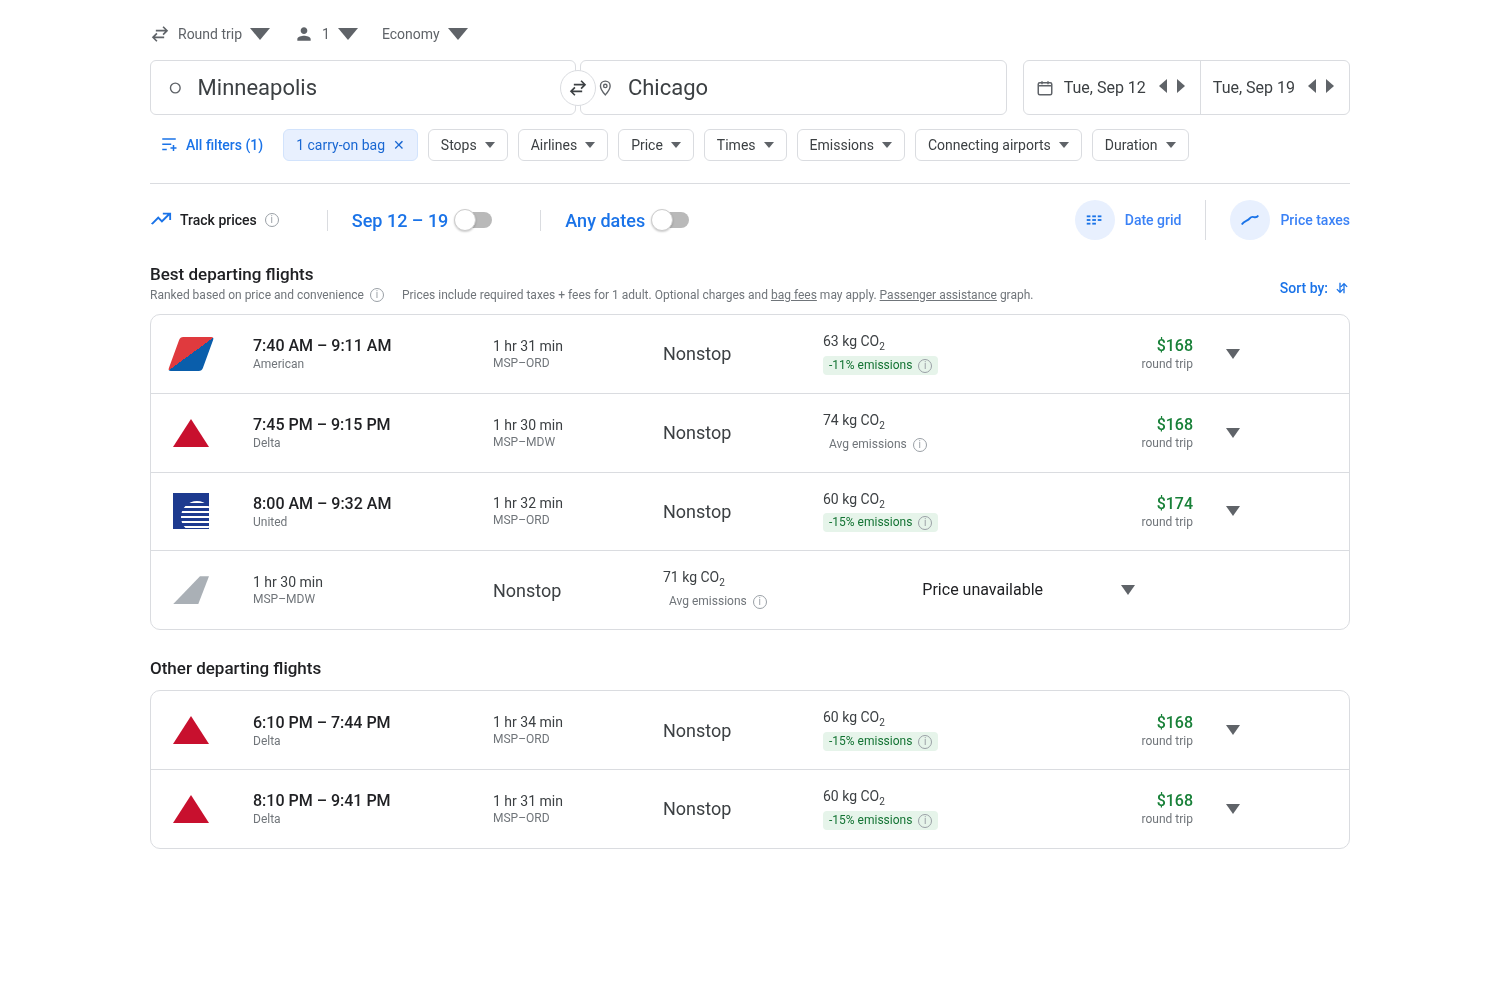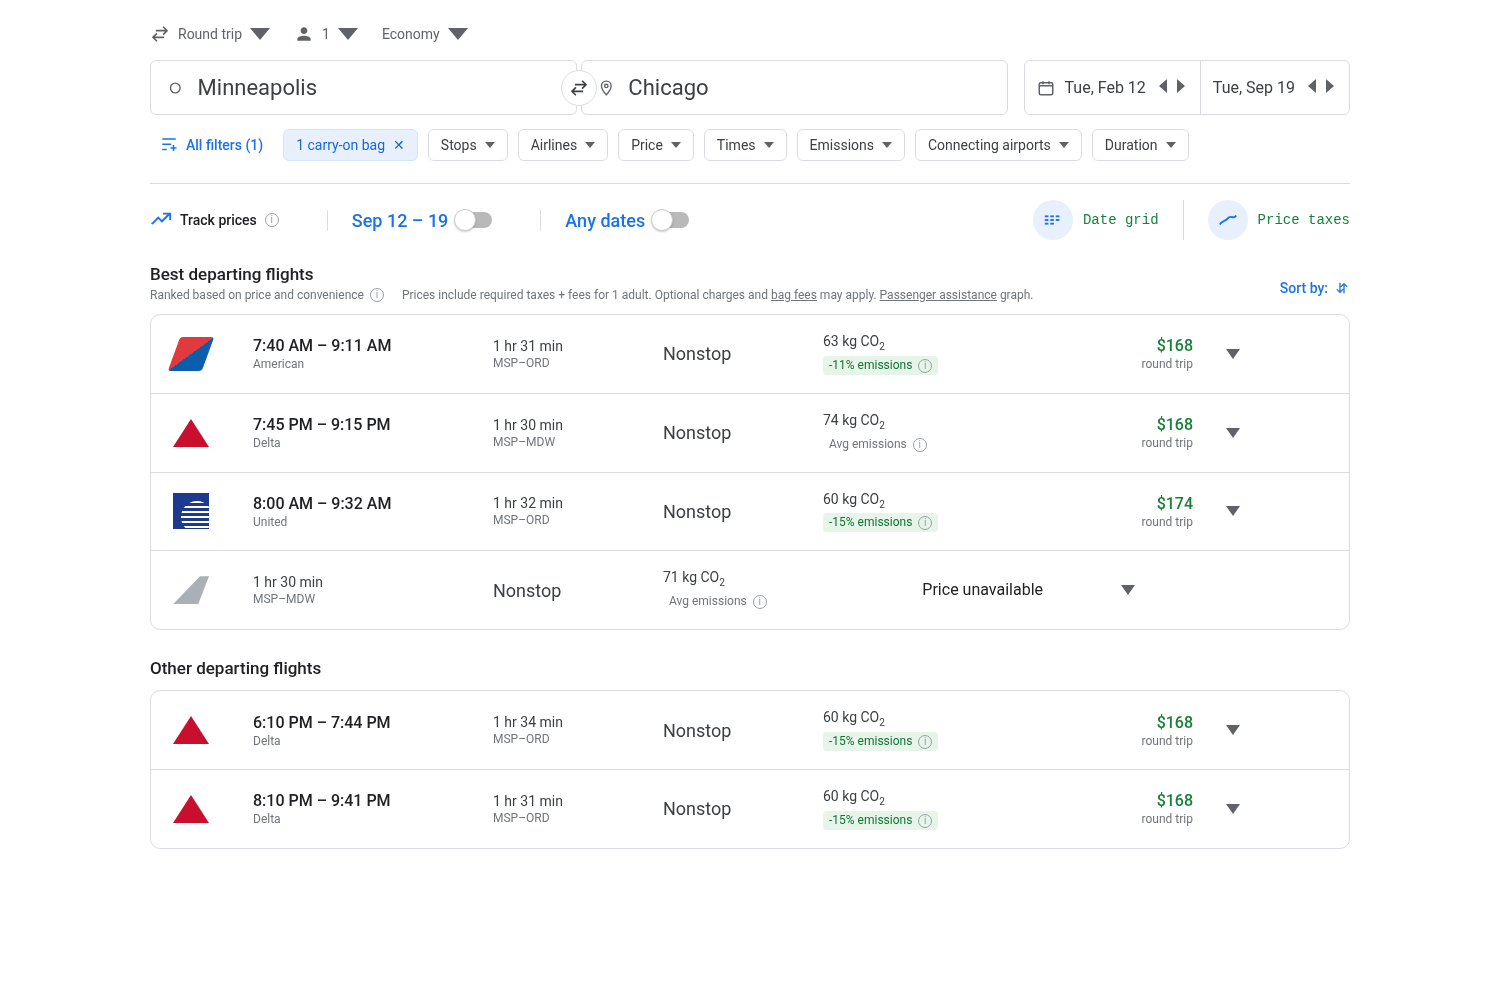--- a/index.html
+++ b/index.html
@@ -27,21 +27,21 @@
 .divider { height: 1px; background: #dadce0; margin: 22px 0 0; }
 .track-row { display: flex; align-items: center; justify-content: space-between; padding: 16px 0 24px; }
 .track-left { display: flex; align-items: center; gap: 24px; }
 .track-item { display: flex; align-items: center; gap: 8px; padding-right: 24px; }
 .track-item + .track-item { border-left: 1px solid #dadce0; padding-left: 24px; }
 .track-label { font-size: 14px; font-weight: 500; }
 .track-dates { color: #1a73e8; font-size: 18px; font-weight: 500; }
 .toggle { width: 36px; height: 16px; background: #b9b9b9; border-radius: 8px; position: relative; cursor: pointer; }
 .toggle::after { content: ''; position: absolute; width: 20px; height: 20px; background: #fff; border: 1px solid #ccc; border-radius: 50%; top: -3px; left: -2px; box-shadow: 0 1px 2px rgba(0,0,0,0.2); }
 .track-right { display: flex; align-items: center; gap: 24px; }
-.track-btn { display: flex; align-items: center; gap: 10px; color: #15803d; font-weight: 500; cursor: pointer; padding-left: 24px; font-family: Liberation Mono, monospace; }
+.track-btn { display: flex; align-items: center; gap: 10px; color: #3b82f6; font-weight: 500; cursor: pointer; padding-left: 24px; }
 .track-btn + .track-btn { border-left: 1px solid #dadce0; }
 .icon-circle { width: 40px; height: 40px; border-radius: 50%; background: #e8f0fe; display: flex; align-items: center; justify-content: center; }
 .section-title { font-size: 17px; font-weight: 500; margin-bottom: 4px; }
 .section-sub { color: #70757a; font-size: 12px; display: flex; align-items: center; flex-wrap: wrap; gap: 6px; }
 .section-header { display: flex; align-items: flex-start; justify-content: space-between; margin-bottom: 12px; }
 .sort-by { color: #1a73e8; font-weight: 500; display: flex; align-items: center; gap: 6px; cursor: pointer; margin-top: 16px; }
 .flights-list { border: 1px solid #dadce0; border-radius: 10px; overflow: hidden; margin-bottom: 28px; }
 .flight-row { display: grid; grid-template-columns: 60px 220px 150px 140px 220px 130px 40px; gap: 20px; padding: 18px 22px; align-items: center; cursor: pointer; }
 .flight-row + .flight-row { border-top: 1px solid #dadce0; }
 .airline-logo { width: 36px; height: 36px; display: flex; align-items: center; justify-content: center; }
@@ -118,21 +118,21 @@
           </svg>
         <input value="Chicago" style="">
       </div>
     </div>
     <div class="date-inputs">
       <div class="date-box">
         <svg width="18" height="18" viewBox="0 0 24 24" fill="none" stroke="#5f6368" stroke-width="2">
             <rect x="3" y="5" width="18" height="16" rx="2"></rect>
             <path d="M3 9h18M8 3v4M16 3v4"></path>
           </svg>
-        <span>Tue, Feb 12</span>
+        <span>Tue, Sep 12</span>
         <span class="date-nav">
           <span class="date-nav-btn"><svg width="10" height="14" viewBox="0 0 8 14" fill="#5f6368">
                 <path d="M8 0L0 7l8 7z"></path>
               </svg></span>
           <span class="date-nav-btn"><svg width="10" height="14" viewBox="0 0 8 14" fill="#5f6368">
                 <path d="M0 0l8 7-8 7z"></path>
               </svg></span>
         </span>
       </div>
       <div class="date-box">

